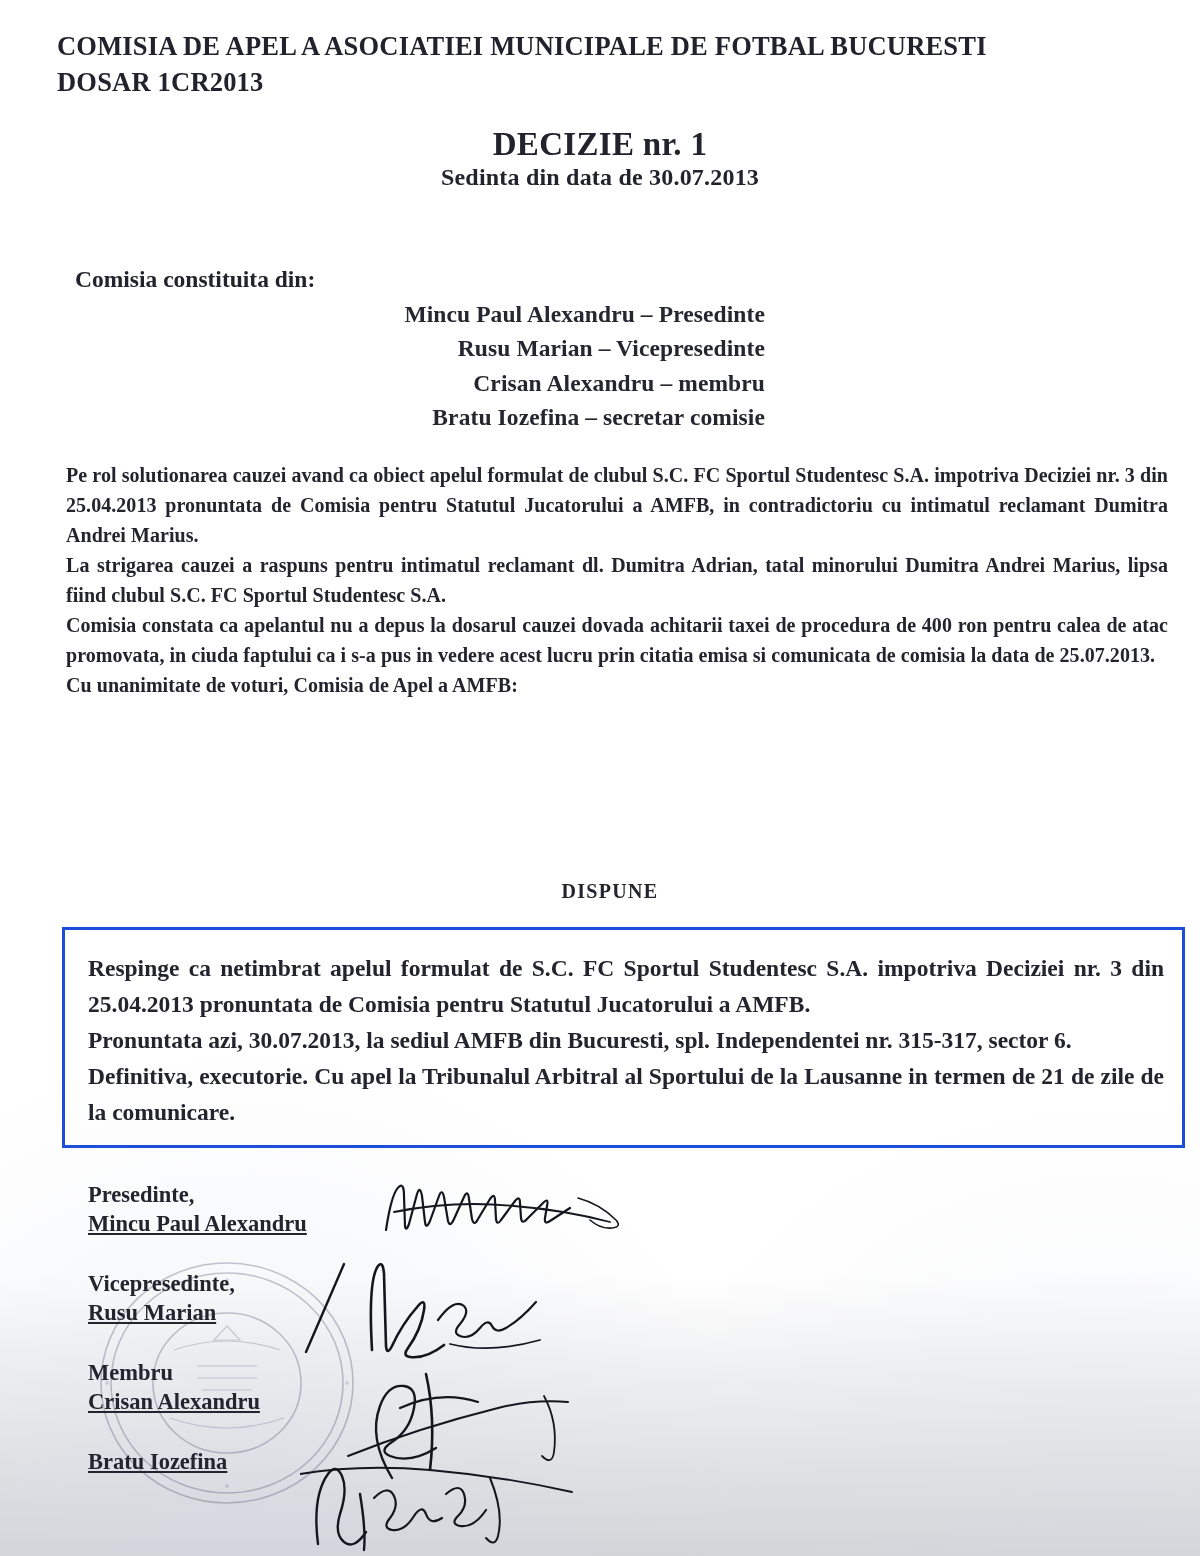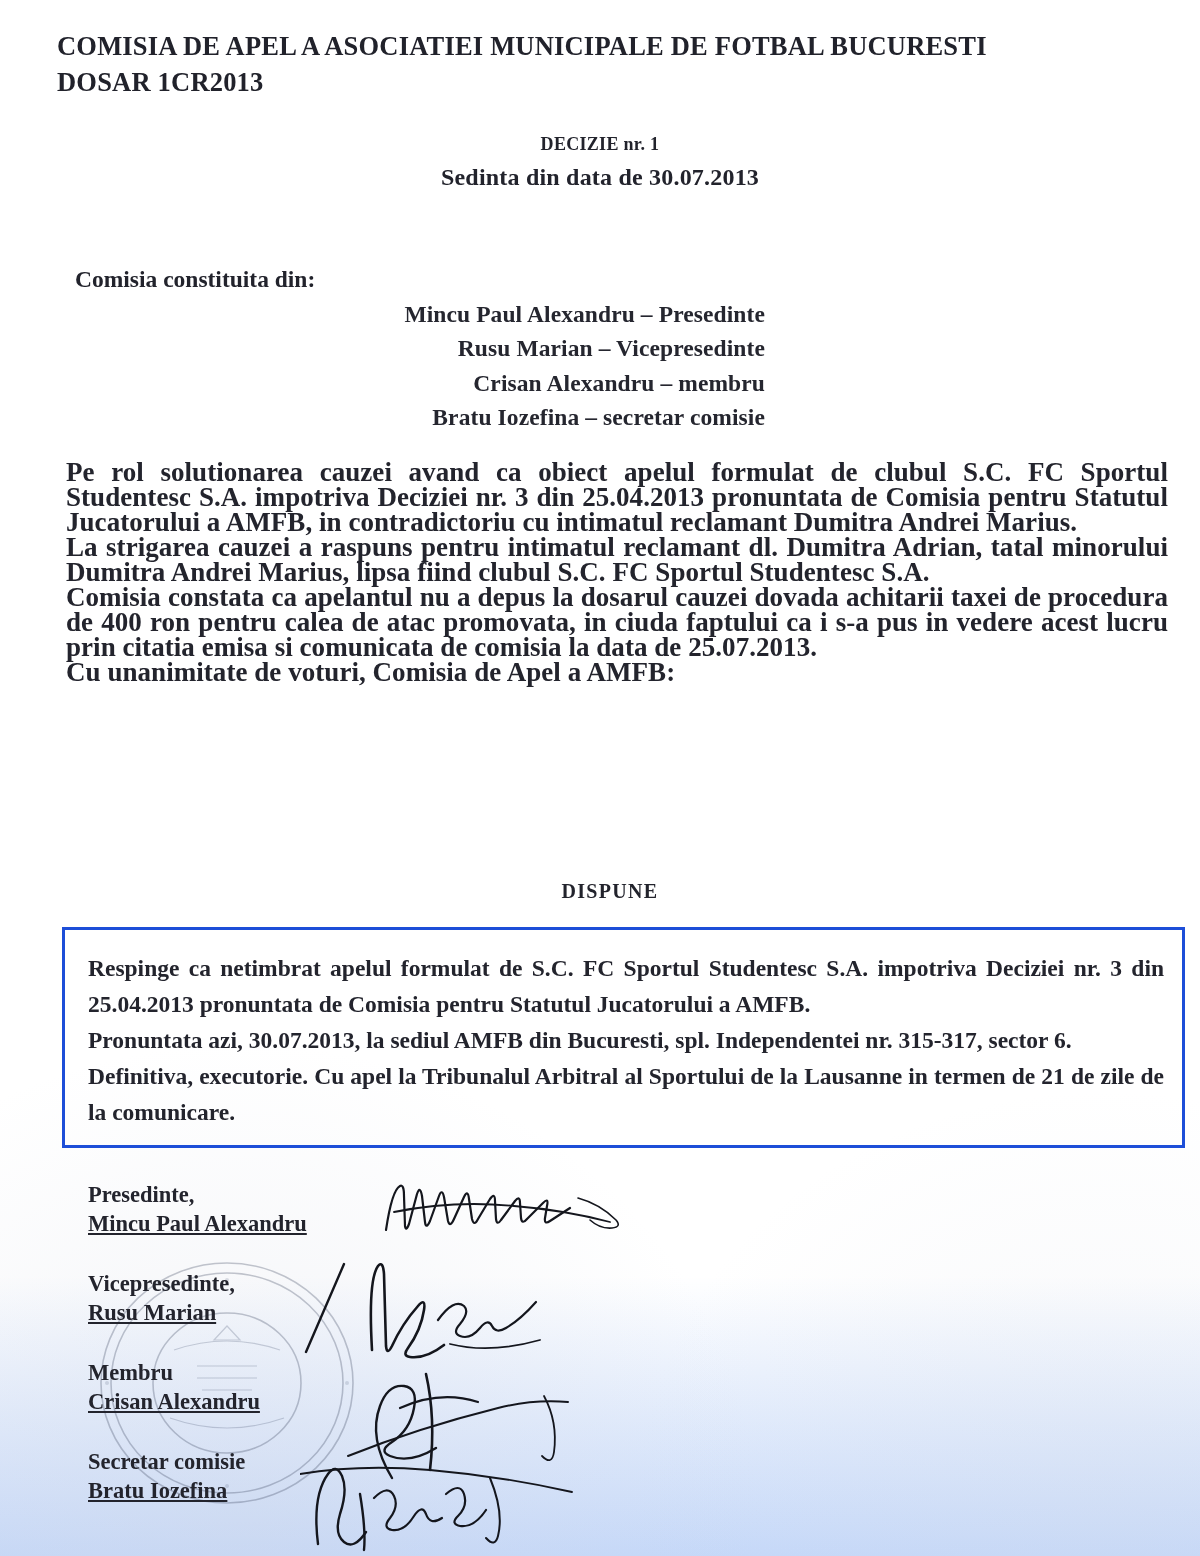--- a/index.html
+++ b/index.html
@@ -14,21 +14,21 @@
     overflow: hidden;
     font-family: "Liberation Serif", "DejaVu Serif", serif;
     color: #1c1c22;
     -webkit-font-smoothing: none;
   }
 
   
   .page {
     position: absolute;
     inset: 0;
-    background: #3b82f6;
+    background: #737373;
   }
   .scan-tint {
     position: absolute;
     inset: 0;
     background:
       radial-gradient(ellipse 70% 50% at 20% 98%, rgba(210,215,228,0.33), rgba(255,255,255,0) 62%),
       radial-gradient(ellipse 60% 40% at 92% 96%, rgba(214,219,230,0.22), rgba(255,255,255,0) 65%),
       linear-gradient(180deg, rgba(255,255,255,1) 82%, rgba(243,245,250,0.75) 100%);
     pointer-events: none;
   }
@@ -51,21 +51,21 @@
 
   
   .title-wrap {
     position: absolute;
     left: 0;
     top: 128px;
     width: 1200px;
     text-align: center;
   }
   .title-main {
-    font-size: 18px;
+    font-size: 33px;
     font-weight: 700;
     line-height: 33px;
     color: #22232c;
     letter-spacing: 0.3px;
   }
   .title-sub {
     font-size: 24px;
     font-weight: 700;
     line-height: 33px;
     color: #22232c;
@@ -96,23 +96,23 @@
   }
 
   
   .body-block {
     position: absolute;
     left: 66px;
     top: 460px;
     width: 1102px;
   }
   .para {
-    font-size: 27px;
-    font-weight: 700;
-    line-height: 25px;
+    font-size: 20px;
+    font-weight: 700;
+    line-height: 30px;
     text-align: justify;
     text-align-last: left;
     color: #23242d;
     letter-spacing: 0.05px;
     margin: 0;
   }
 
   
   .dispune-wrap {
     position: absolute;
@@ -273,21 +273,20 @@
     </div>
     <div class="sign-group">
       <div class="sign-role">Vicepresedinte,</div>
       <div class="sign-name">Rusu Marian</div>
     </div>
     <div class="sign-group">
       <div class="sign-role">Membru</div>
       <div class="sign-name">Crisan Alexandru</div>
     </div>
     <div class="sign-group">
-      <div class="sign-role">Secretar comisie</div>
       <div class="sign-name">Bratu Iozefina</div>
     </div>
   </div>
 
   <svg class="sig-svg" id="sig-presedinte" viewBox="0 0 270 80">
     <path class="ink" stroke-width="2.2" d="M8 62 q6 -40 14 -44 q4 -2 4 10 l1 30 q1 6 4 -2 l8 -30 q3 -9 5 2 l3 26 q1 8 5 -1 l9 -25 q3 -8 5 1 l4 24 q2 7 6 -2 l10 -22 q4 -8 5 2 l3 20 q2 8 6 0 l12 -20 q5 -7 5 2 l1 18 q1 7 5 1 l14 -19 q5 -6 5 2 l1 15 q1 7 6 1 l16 -16 q6 -6 4 3 l-2 12 q-1 7 5 3 l20 -13"></path>
     <path class="ink" stroke-width="1.8" d="M16 44 q60 -12 120 -6 q50 4 96 16"></path>
     <path class="ink" stroke-width="1.6" d="M200 30 q22 6 38 22 q6 7 -4 8 q-12 1 -22 -8"></path>
   </svg>
 

